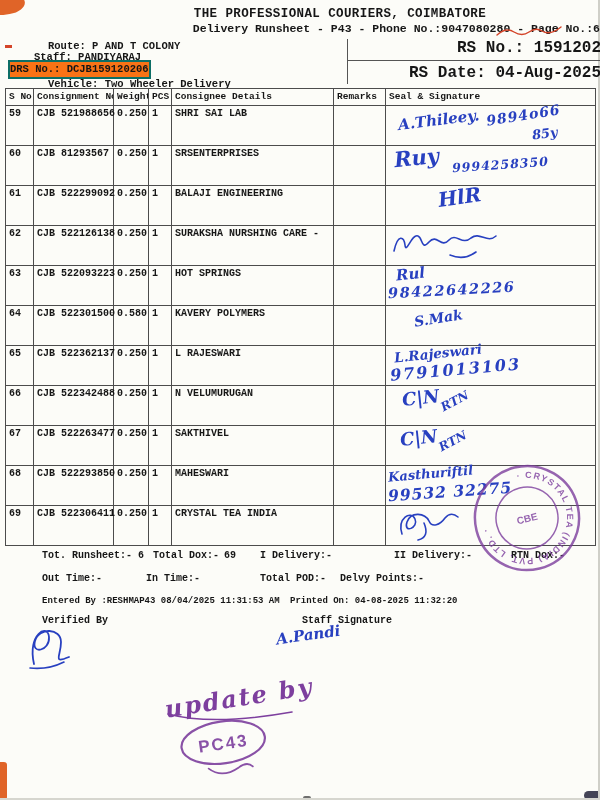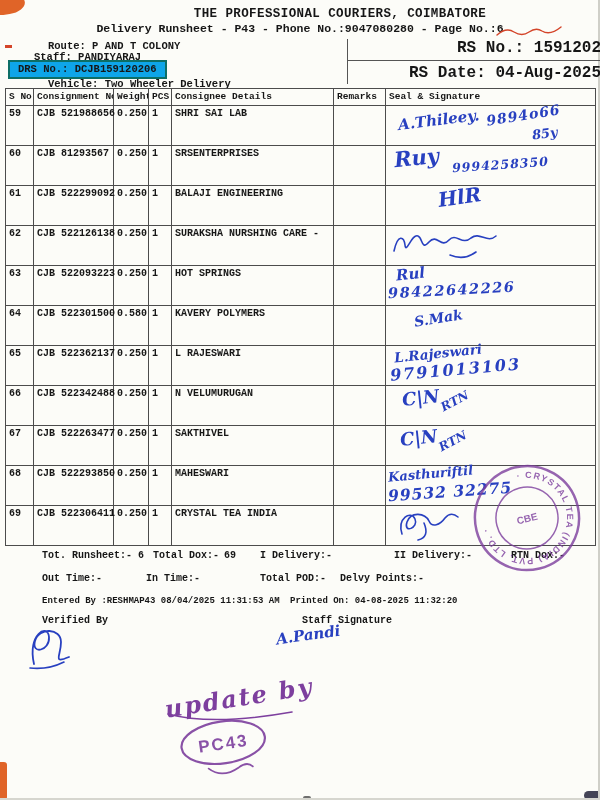--- a/index.html
+++ b/index.html
@@ -8,24 +8,24 @@
     background:#fcfcf8;overflow:hidden;
     font-family:"Liberation Mono","DejaVu Sans Mono",monospace;
     font-weight:bold;color:#161616;
   }
   .edge-right{position:absolute;right:0;top:0;width:2px;height:100%;background:#cfcfc8;}
   .edge-bottom{position:absolute;left:0;bottom:0;width:100%;height:2px;background:#d6d6cf;}
 
   
   .ptext{position:absolute;white-space:nowrap;font-size:10px;padding-left:34px;}
   .title{position:absolute;top:7px;left:0;width:100%;text-align:center;font-size:12.5px;letter-spacing:.4px;margin-left:40px;}
-  .subtitle{position:absolute;top:22px;left:0;width:100%;text-align:center;font-size:11.5px;}
+  .subtitle{position:absolute;top:22px;left:0;width:100%;text-align:right;font-size:11.5px;}
   .route{left:14px;top:40px;font-size:10.5px;}
   .staff{left:0;top:51px;font-size:10.5px;}
-  .drs-box{position:absolute;left:8px;top:60px;border:2px solid #0d6e66;padding:1px 8px 2px;font-size:10.5px;white-space:nowrap;background:#0ea5e9;}
+  .drs-box{position:absolute;left:8px;top:60px;border:2px solid #0d6e66;padding:1px 0 2px;font-size:10.5px;white-space:nowrap;background:#f97316;}
   .vehicle{left:14px;top:78px;font-size:10.5px;}
   .rs-block{position:absolute;left:347px;top:39px;width:253px;border-left:1.5px solid #555;font-size:16px;text-align:right;}
   .rs-no{padding:0 0 3px 8px;border-bottom:1.5px solid #555;}
   .rs-date{padding:3px 0 2px 8px;}
   .route-dash{position:absolute;left:5px;top:45px;width:7px;height:2.5px;background:#d4452a;}
 
   
   table.runsheet{position:absolute;left:5px;top:88px;width:590px;border-collapse:collapse;table-layout:fixed;}
   table.runsheet th,table.runsheet td{border:1px solid #4c4c4c;vertical-align:top;padding:2px 3px;text-align:left;font-weight:bold;}
   table.runsheet th{font-size:9.5px;height:12px;white-space:nowrap;overflow:hidden;margin-top:44px;}

